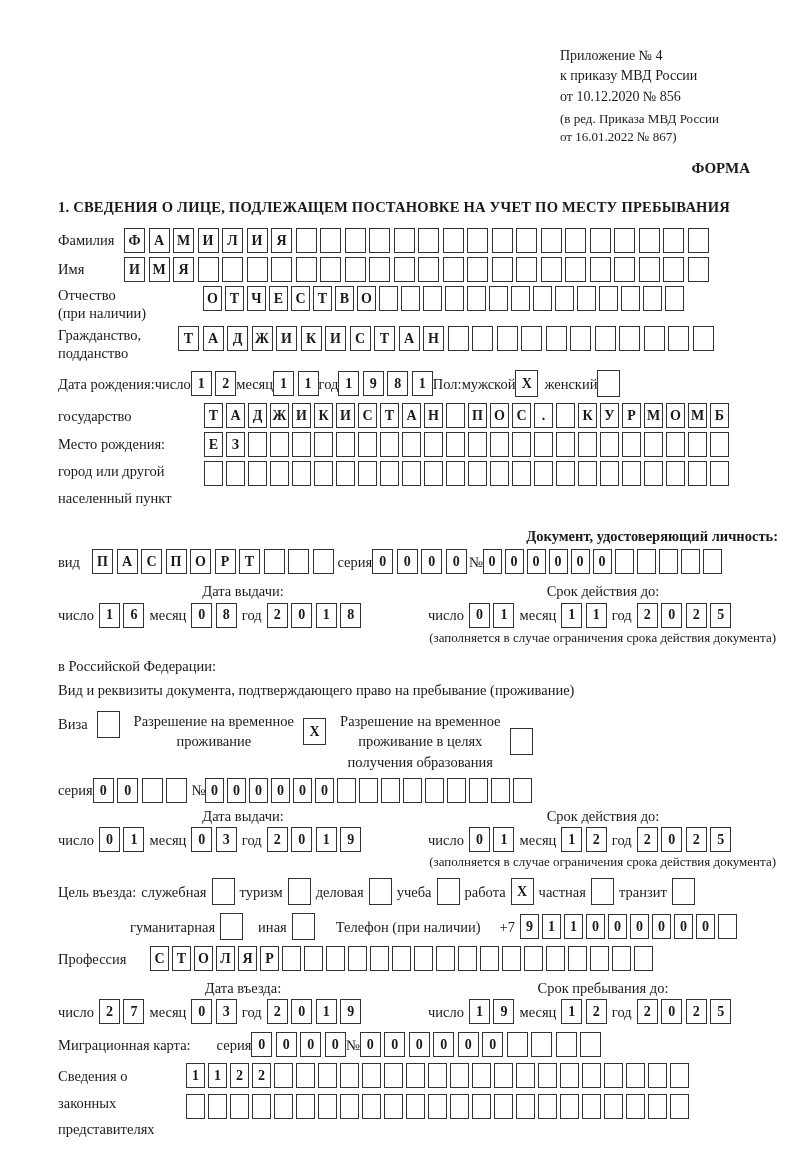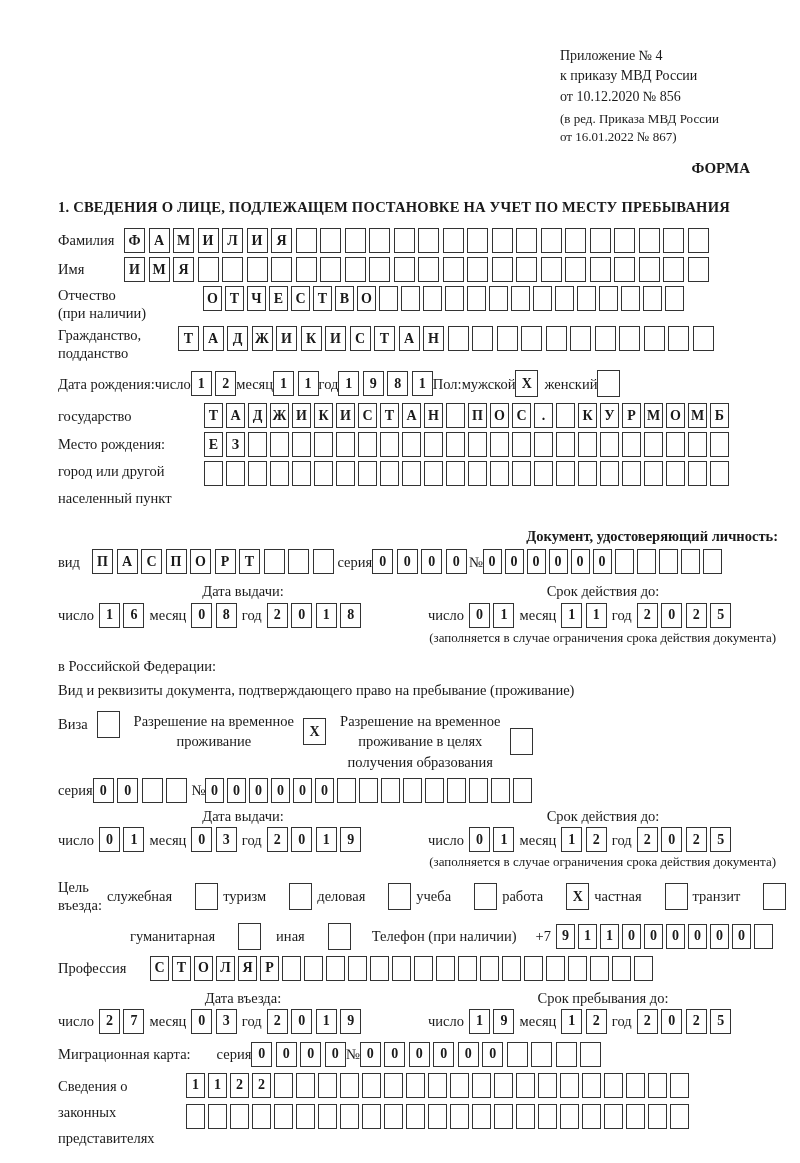--- a/index.html
+++ b/index.html
@@ -46,21 +46,21 @@
   .twocol{display:flex;margin-top:6px}
   .bp-labels{flex:0 0 146px;line-height:1.88}
   .reps-labels{flex:0 0 128px;line-height:1.82}
   .stack{display:flex;flex-direction:column;gap:4px}
 
   
   .opts{display:flex;align-items:flex-start;gap:14px;margin-top:8px}
   .opt{display:flex;align-items:center;gap:9px}
   .opt .ol{text-align:center;line-height:1.4}
   .purpose-row{display:flex;align-items:center;gap:5px;margin-top:8px}
-  .purpose-row .g{display:inline-flex;align-items:center;gap:23px}
+  .purpose-row .g{display:inline-flex;align-items:center;gap:5px}
   .indent{margin-left:72px}
   .doc-heading{margin-top:15px;text-align:right;font-weight:bold;font-size:14.5px}
   .res-lines{margin-top:8px;line-height:1.7}
 </style>
 </head>
 <body>
 
 <div class="page">
 
   <div class="appendix">

